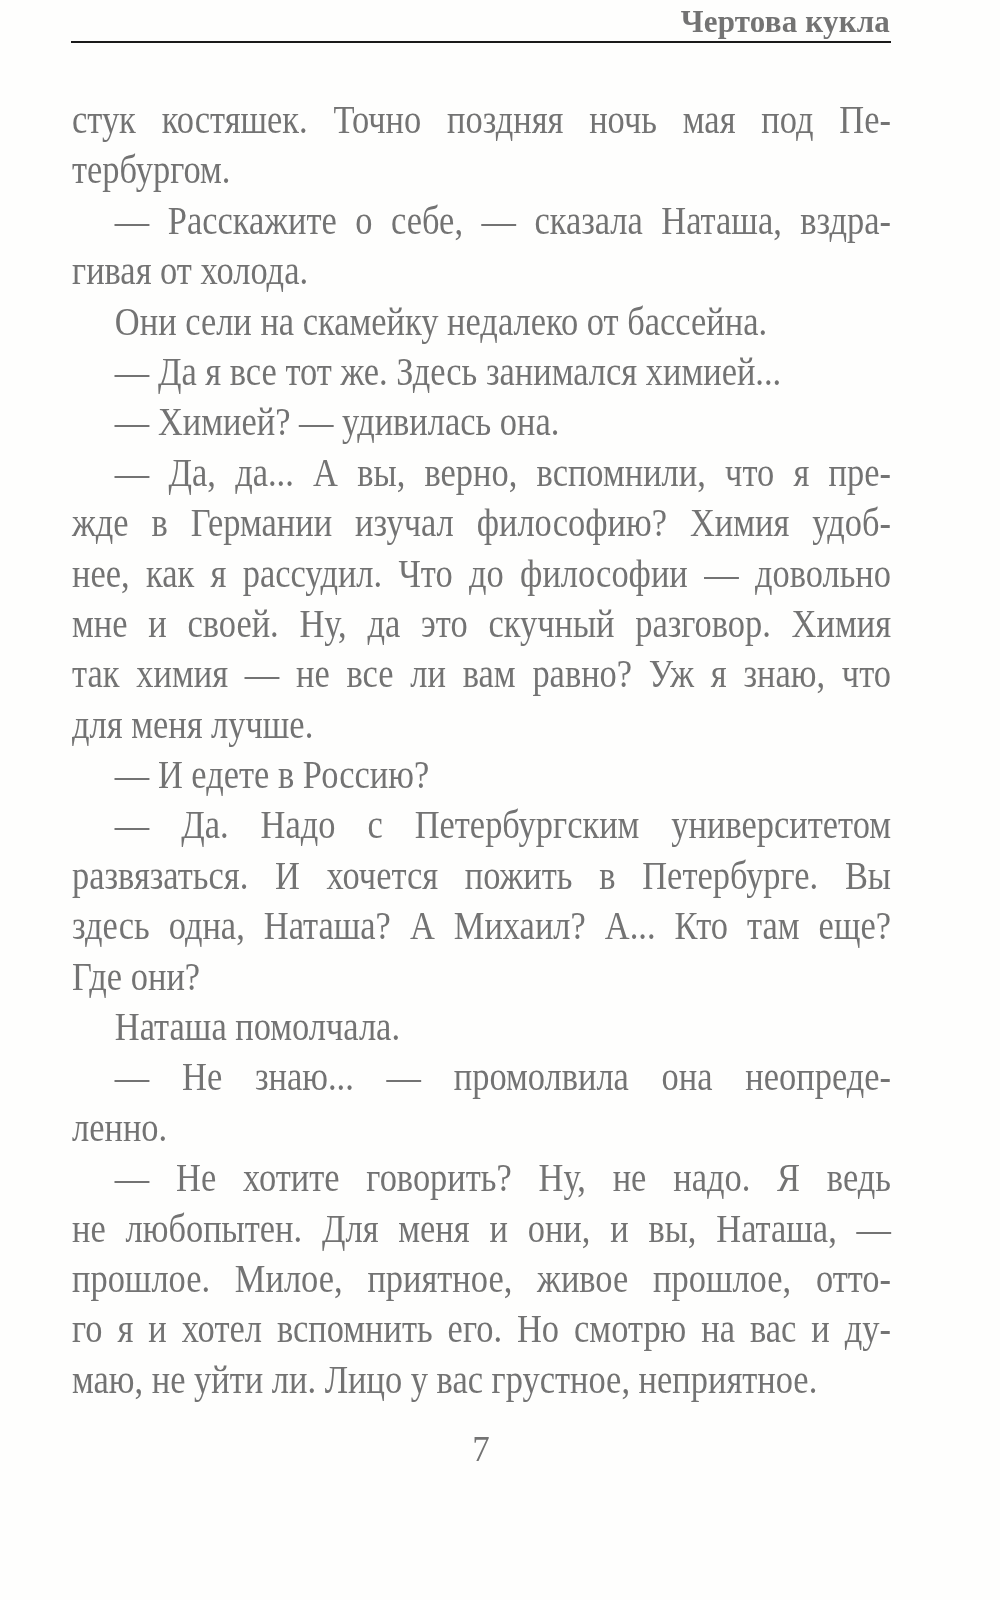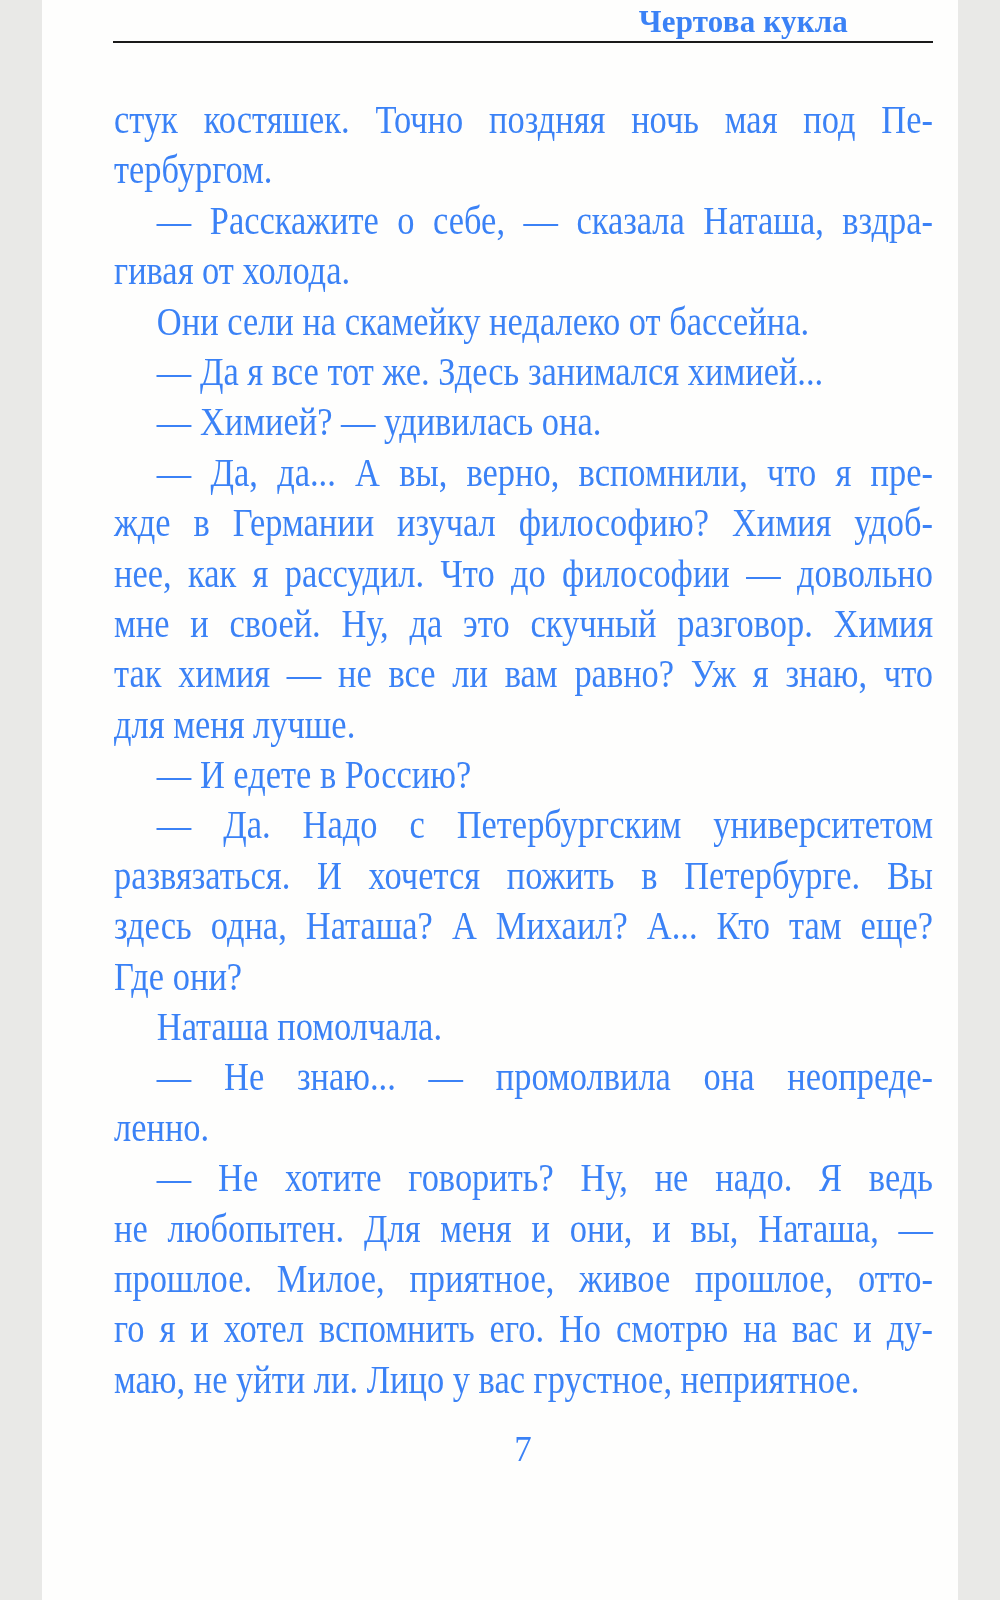--- a/index.html
+++ b/index.html
@@ -2,27 +2,27 @@
 <html><head>
 <meta charset="utf-8">
 <style>
   html, body {
     margin: 0;
     padding: 0;
     background: #e9e9e7;
   }
   .page {
     position: relative;
-    width: 916px;
+    width: 1000px;
     height: 1600px;
     margin: 0 auto;
     background: #fefefd;
     overflow: hidden;
     font-family: "Liberation Serif", "DejaVu Serif", serif;
-    color: #3b82f6;
+    color: #737373;
   }
   .running-head {
     position: absolute;
     top: 4px;
     right: 110px;
     font-size: 31px;
     font-weight: bold;
     letter-spacing: 0.2px;
     white-space: nowrap;
   }

